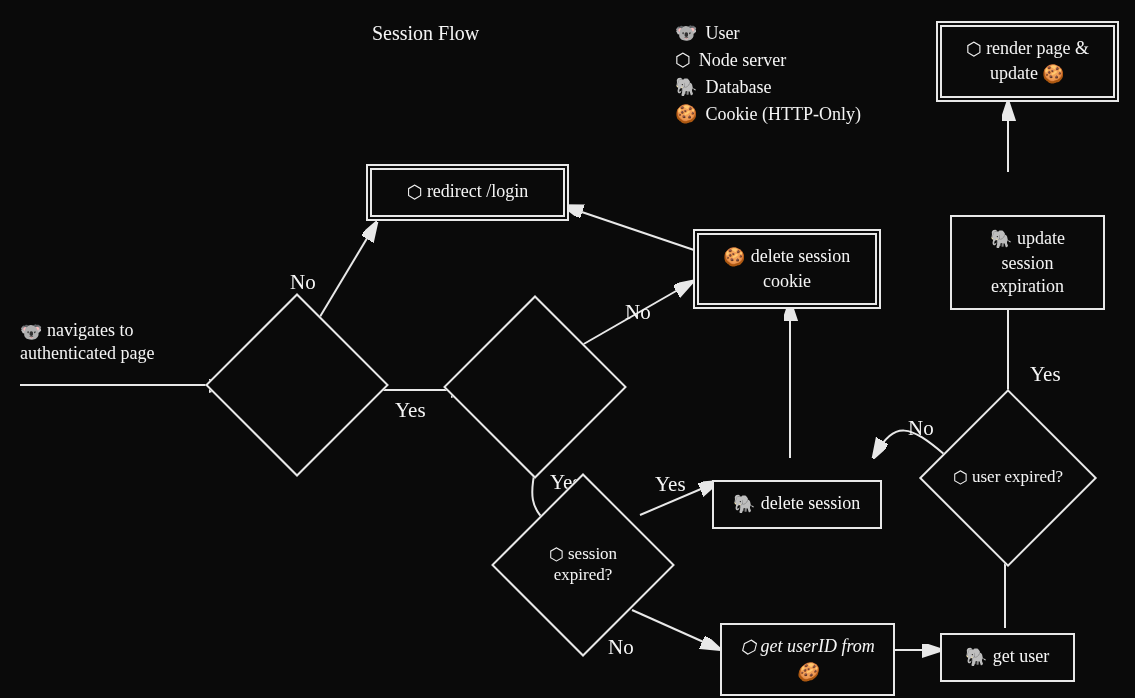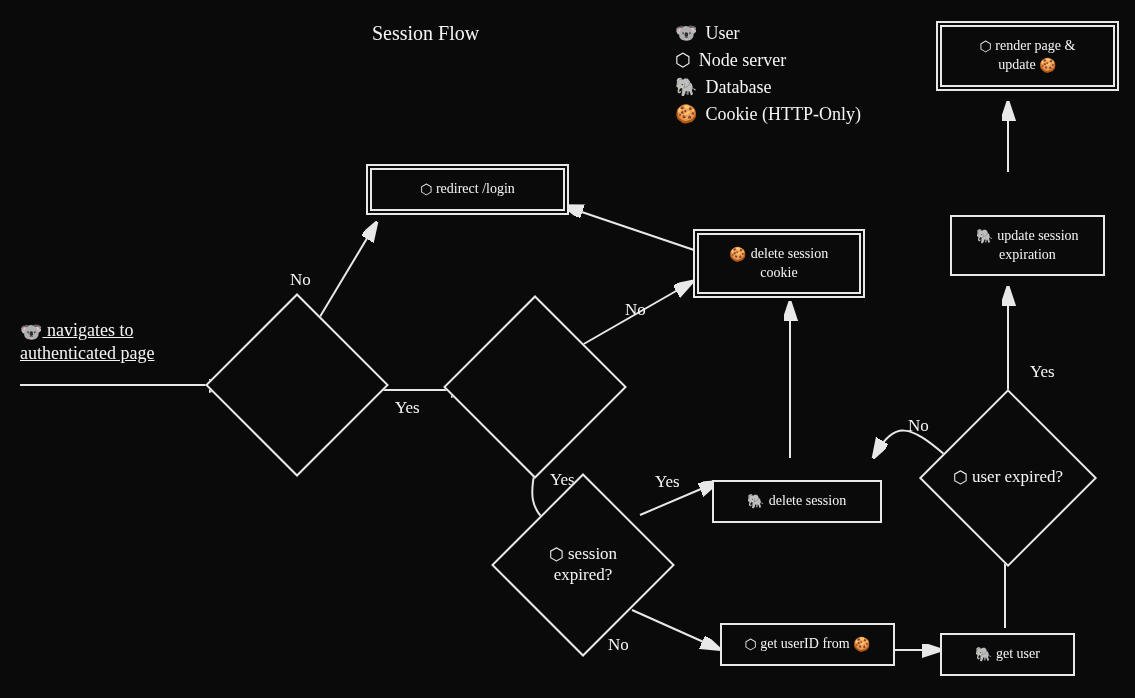--- a/index.html
+++ b/index.html
@@ -3,25 +3,25 @@
 <meta charset="utf-8">
 <style>
   * { box-sizing: border-box; margin: 0; padding: 0; }
   html, body { width: 1135px; height: 698px; background: #0a0a0a; overflow: hidden; }
   body { position: relative; font-family: "Comic Sans MS", "Segoe Script", "Bradley Hand", cursive; color: #f5f5f5; }
   
   .title { position: absolute; font-size: 20px; font-weight: 400; }
   .legend { position: absolute; font-size: 18px; line-height: 1.5; }
   .legend-row { display: flex; align-items: center; gap: 8px; }
   
-  .node-box { position: absolute; border: 2px solid #e8e8e8; padding: 10px 18px; text-align: center; font-size: 14px; line-height: 1.3; background: #0a0a0a; }
+  .node-box { position: absolute; border: 2px solid #e8e8e8; padding: 10px 18px; text-align: center; font-size: 18px; line-height: 1.3; background: #0a0a0a; }
   .node-box.double { box-shadow: 0 0 0 2px #0a0a0a, 0 0 0 4px #e8e8e8; }
   
   .label { position: absolute; font-size: 18px; }
-  .edge-label { position: absolute; font-size: 17px; }
+  .edge-label { position: absolute; font-size: 21px; }
   
   .diamond { position: absolute; text-align: center; font-size: 17px; display: flex; align-items: center; justify-content: center; }
   .diamond .diamond-shape { position: absolute; inset: 0; border: 2px solid #e8e8e8; transform: rotate(45deg); background: #0a0a0a; }
   .diamond .diamond-text { position: relative; z-index: 2; line-height: 1.2; padding: 0 6px; }
   
   .icon { display: inline-block; vertical-align: middle; }
   
   svg.arrows { position: absolute; top: 0; left: 0; width: 1135px; height: 698px; pointer-events: none; }
   svg.arrows path { stroke: #e8e8e8; stroke-width: 2; fill: none; }
   svg.arrows .arrowhead { fill: #e8e8e8; }
@@ -79,21 +79,21 @@
   <div class="legend-row">
     <span class="icon">🐘</span>
     <span>Database</span>
   </div>
   <div class="legend-row">
     <span class="icon">🍪</span>
     <span>Cookie (HTTP-Only)</span>
   </div>
 </div>
 
-<div class="label" style="left:20px; top:320px; width:190px; text-align:left;text-decoration:underline;">
+<div class="label" style="left:20px; top:320px; width:190px; text-align:left;">
   <span class="icon">🐨</span>
   <span>navigates to authenticated page</span>
 </div>
 
 <div class="diamond" style="left:232px; top:320px; width:130px; height:130px;">
   <div class="diamond-shape"></div>
 </div>
 <div class="edge-label" style="left:290px; top:270px;">No</div>
 <div class="edge-label" style="left:395px; top:398px;">Yes</div>
 
@@ -101,41 +101,41 @@
   <span class="icon">⬡</span>
   <span>redirect /login</span>
 </div>
 
 <div class="diamond" style="left:470px; top:322px; width:130px; height:130px;">
   <div class="diamond-shape"></div>
 </div>
 <div class="edge-label" style="left:625px; top:300px;">No</div>
 <div class="edge-label" style="left:550px; top:470px;">Yes</div>
 
-<div class="node-box double" style="left:697px; top:233px; width:164px;">
+<div class="node-box double" style="left:697px; top:233px; width:180px;">
   <span class="icon">🍪</span>
   <span>delete session cookie</span>
 </div>
 
 <div class="diamond" style="left:518px; top:500px; width:130px; height:130px;">
   <div class="diamond-shape"></div>
   <div class="diamond-text">
     <span class="icon">⬡</span>
     <span>session expired?</span>
   </div>
 </div>
 <div class="edge-label" style="left:655px; top:472px;">Yes</div>
 <div class="edge-label" style="left:608px; top:635px;">No</div>
 
 <div class="node-box" style="left:712px; top:460px; width:170px;margin-top:20px;">
   <span class="icon">🐘</span>
   <span>delete session</span>
 </div>
 
-<div class="node-box" style="left:720px; top:623px; width:175px;">
+<div class="node-box" style="left:720px; top:623px; width:175px;font-style:italic;">
   <span class="icon">⬡</span>
   <span>get userID from</span>
   <span class="icon">🍪</span>
 </div>
 
 <div class="node-box" style="left:940px; top:633px; width:135px;">
   <span class="icon">🐘</span>
   <span>get user</span>
 </div>
 

